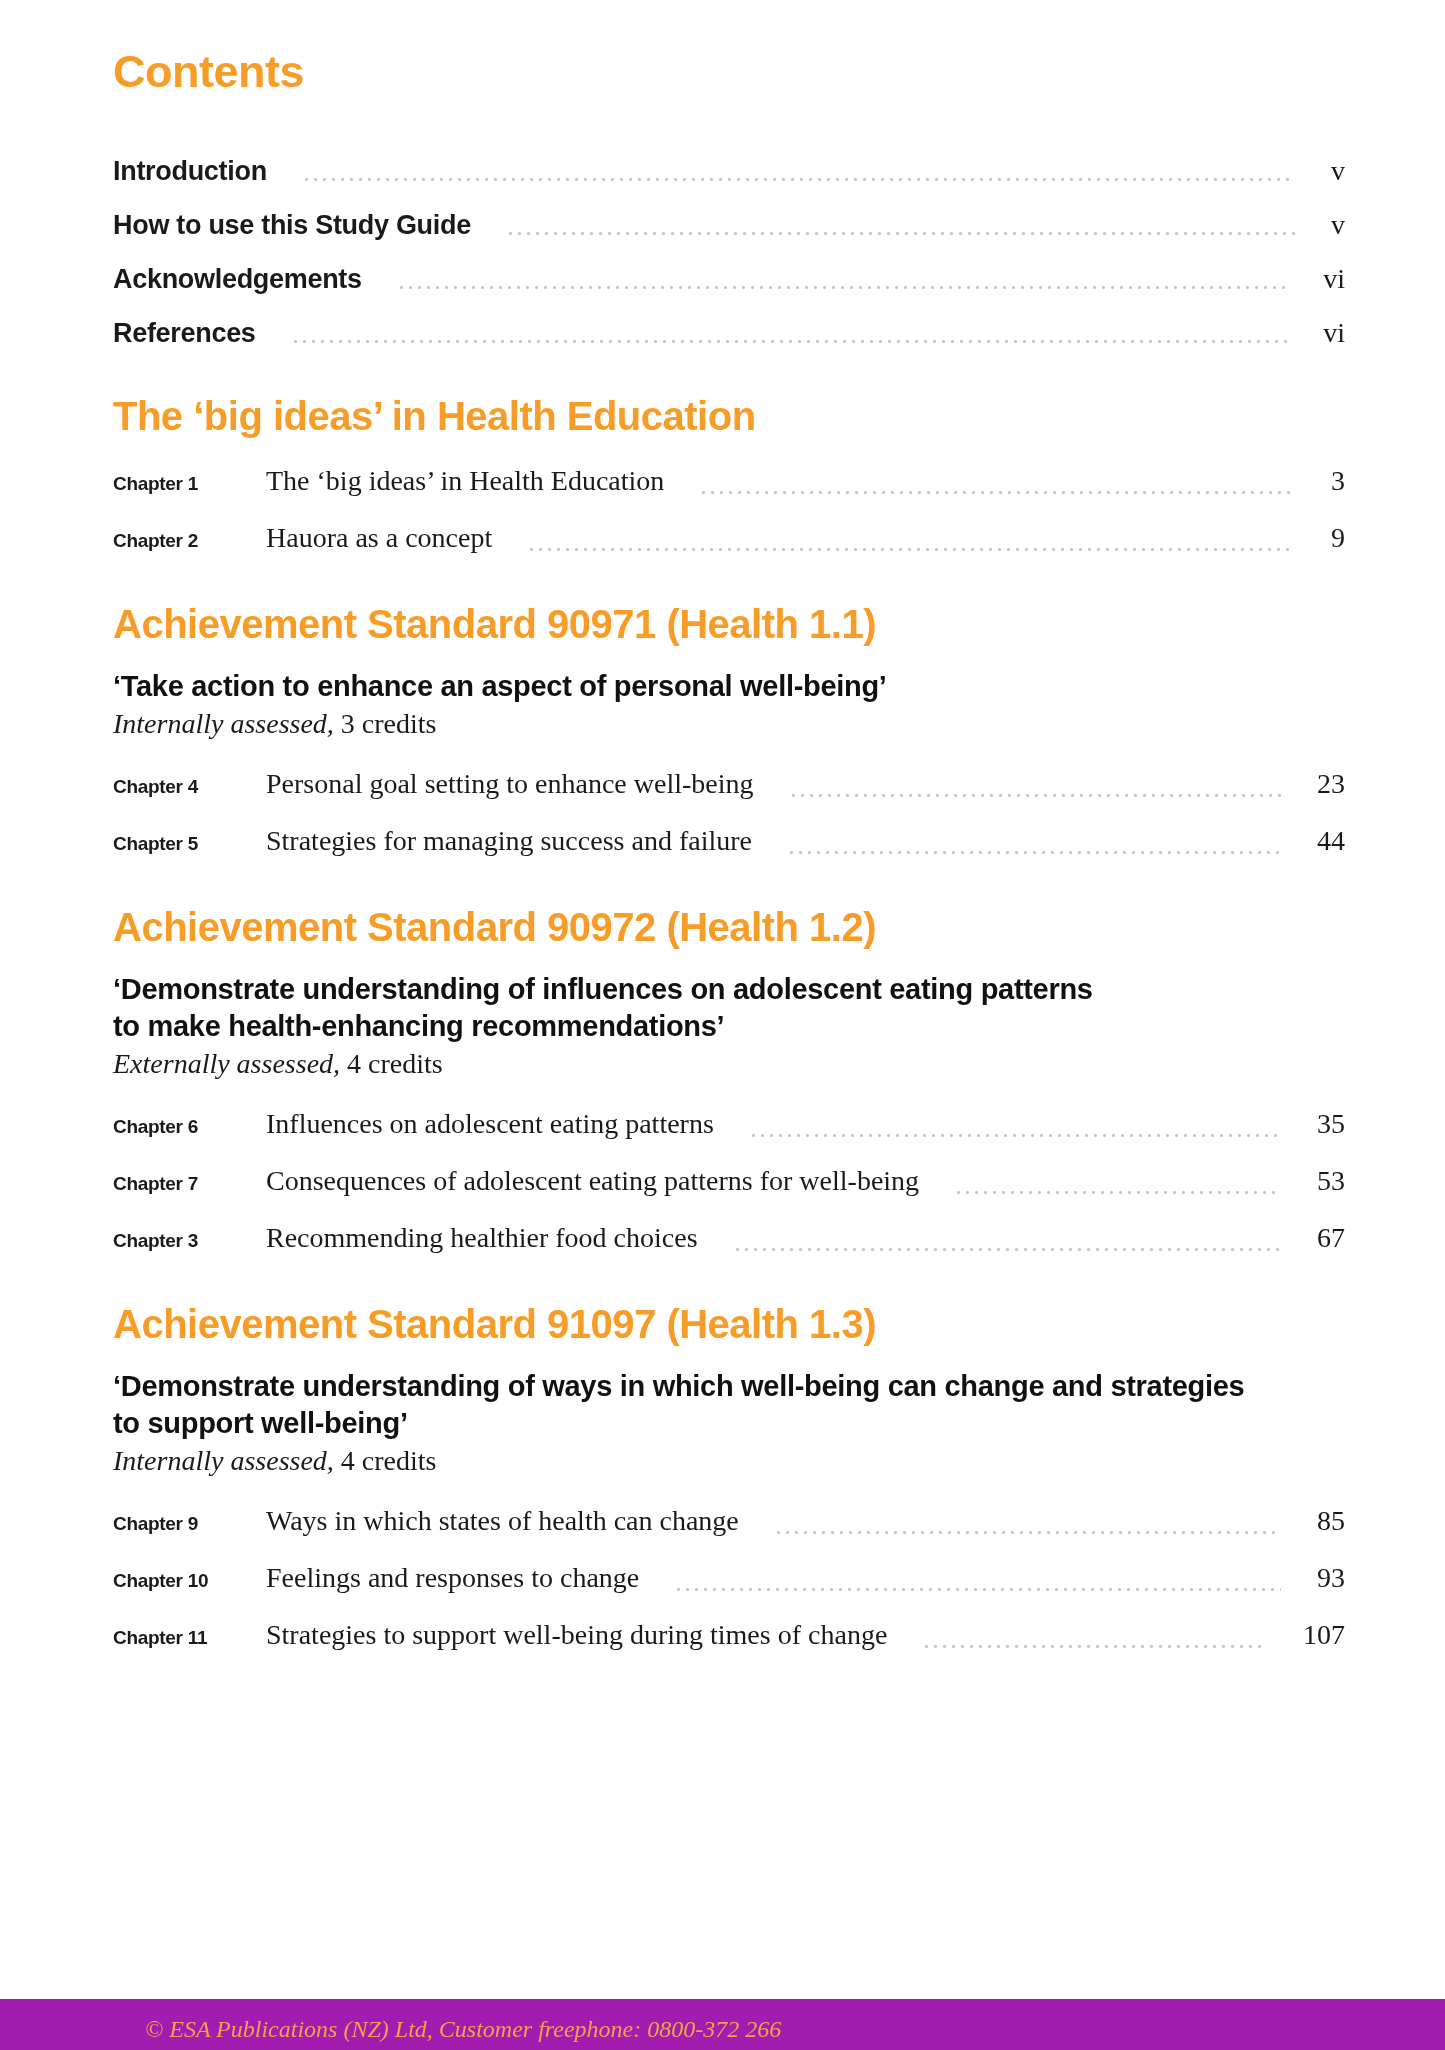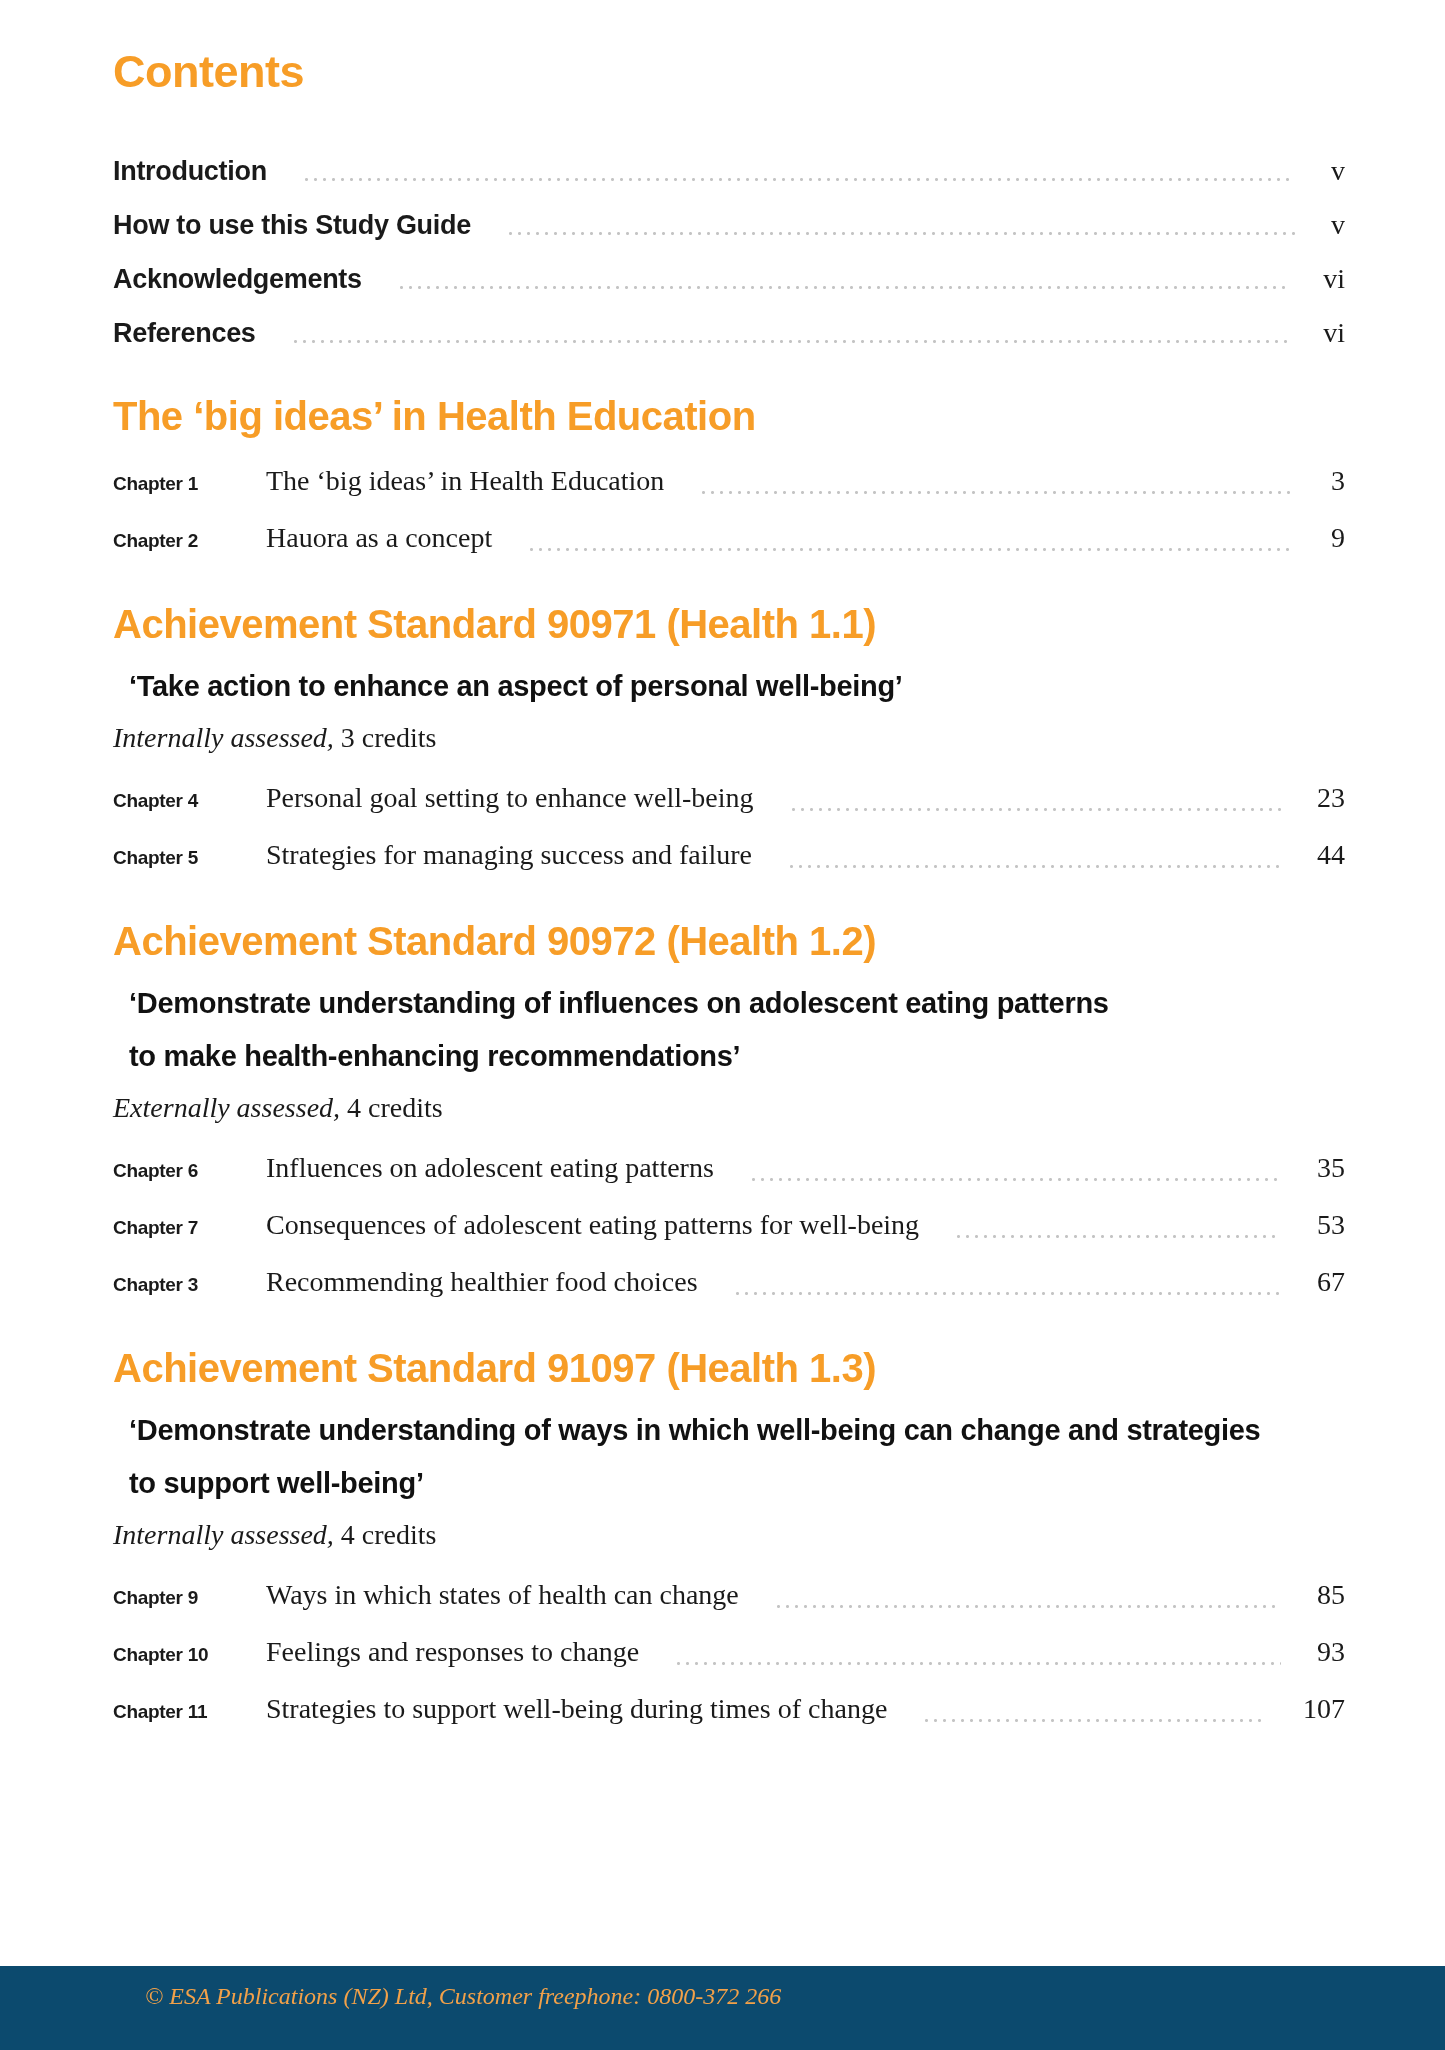--- a/index.html
+++ b/index.html
@@ -58,21 +58,21 @@
   .section-heading {
     margin: 0 0 20px 0;
     font-family: "Liberation Sans", sans-serif;
     font-weight: 700;
     font-size: 40px;
     line-height: 48px;
     letter-spacing: -0.5px;
     color: #F79D27;
   }
   .section-subtitle {
-    margin: 16px;
+    margin: 0;
     font-family: "Liberation Sans", sans-serif;
     font-weight: 700;
     font-size: 29px;
     line-height: 37px;
     letter-spacing: -0.3px;
     color: #111111;
   }
   .assessment {
     margin: 2px 0 26px 0;
     font-size: 28px;
@@ -91,22 +91,22 @@
     white-space: nowrap;
   }
   .chapter-title {
     font-size: 28px;
     line-height: 34px;
     white-space: nowrap;
   }
   .footer-band {
     position: absolute;
     left: 0; right: 0; bottom: 0;
-    height: 84px;
-    background: #0c4a6e;
+    height: 51px;
+    background: #a21caf;
   }
   .footer-text {
     padding: 15px 0 0 145px;
     font-style: italic;
     font-size: 24px;
     line-height: 30px;
     color: #F2A149;
   }
 </style>
 </head>

